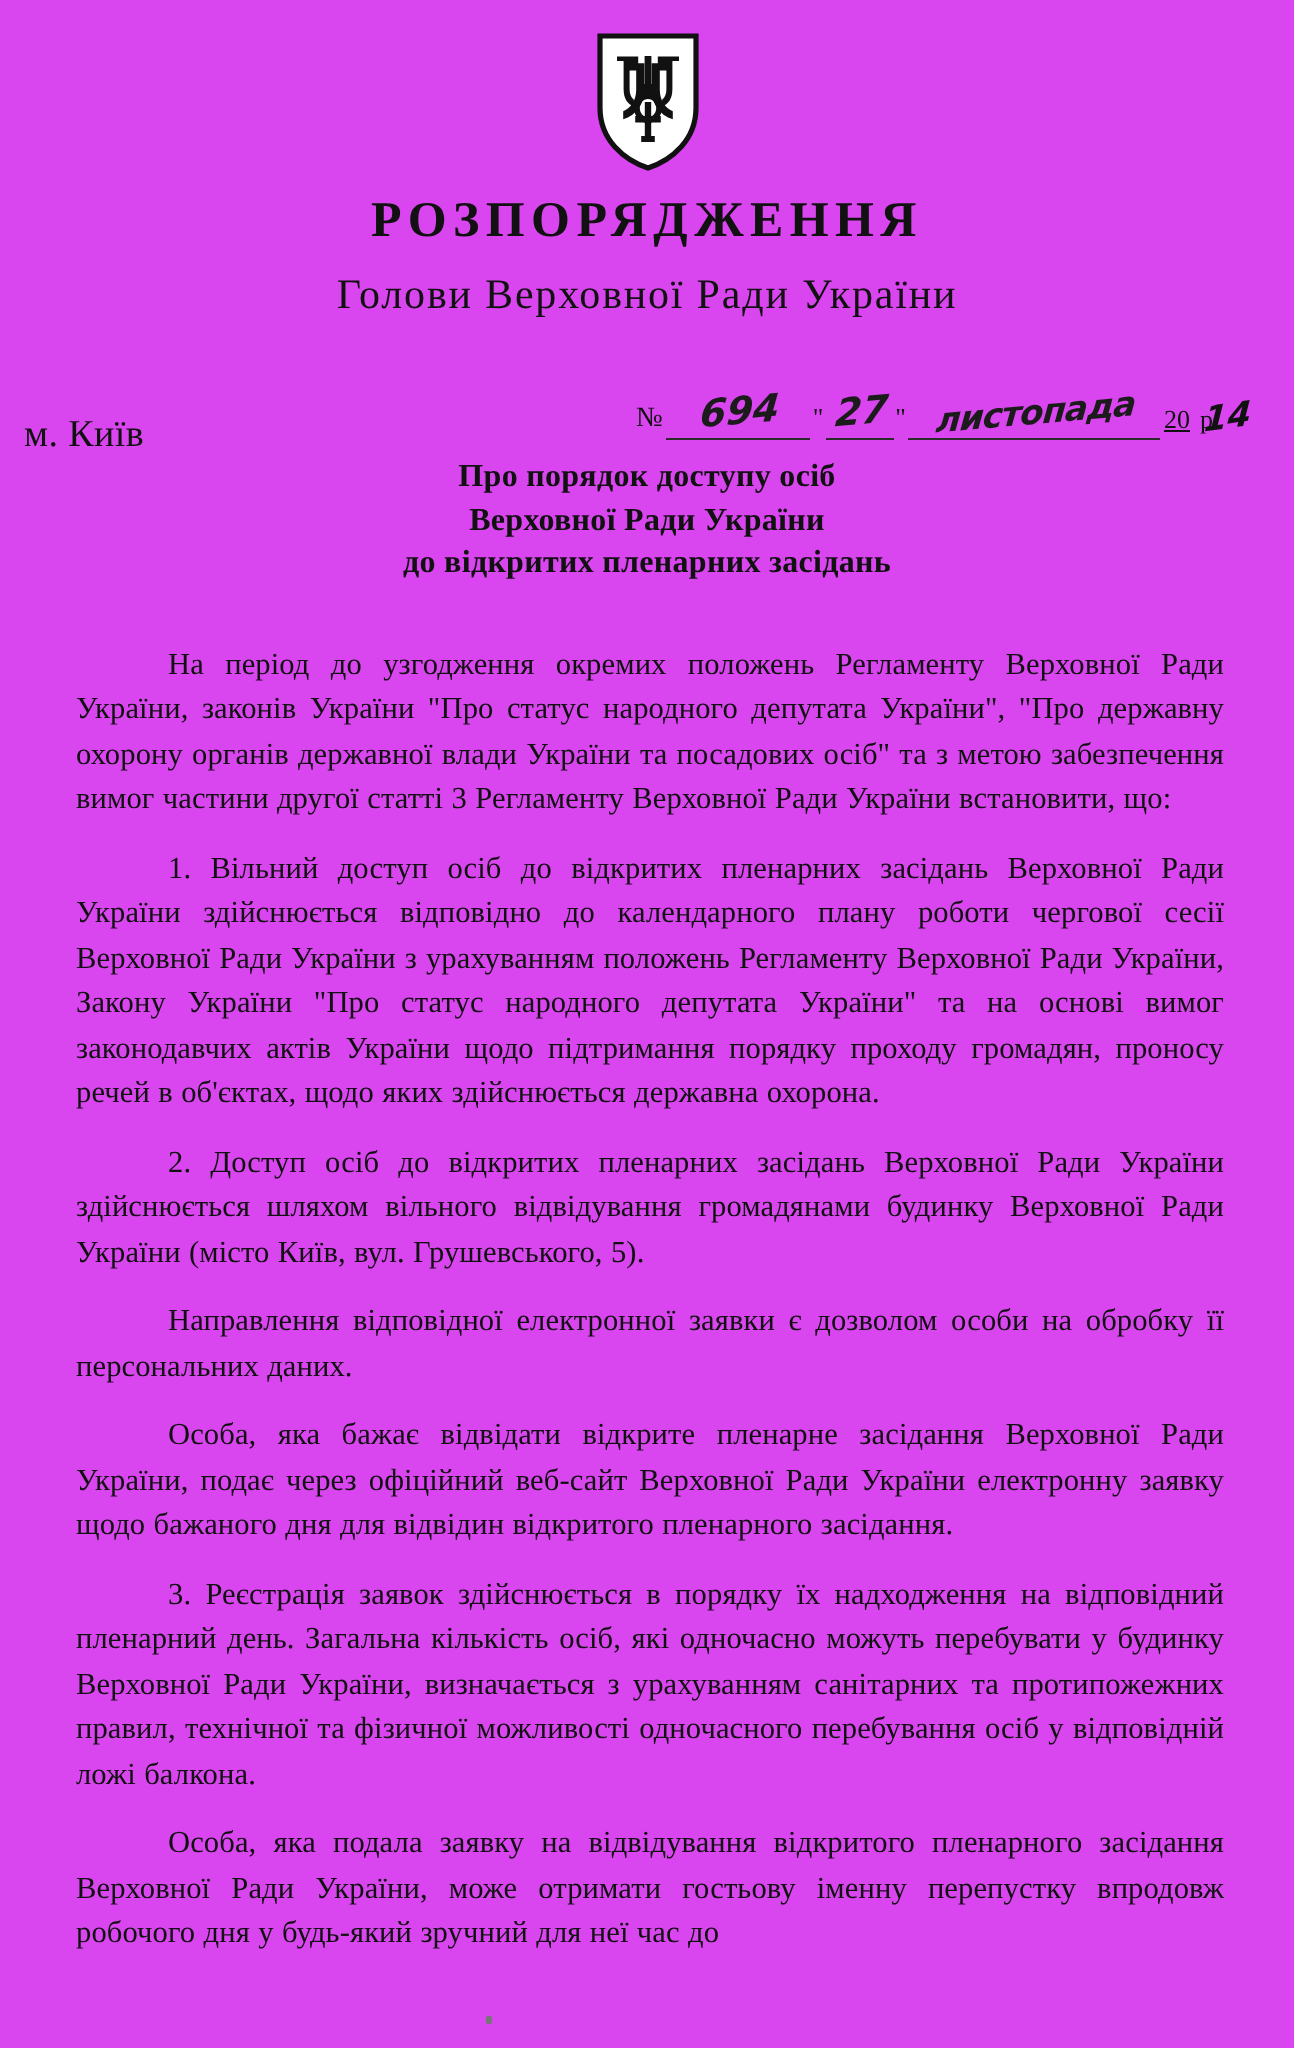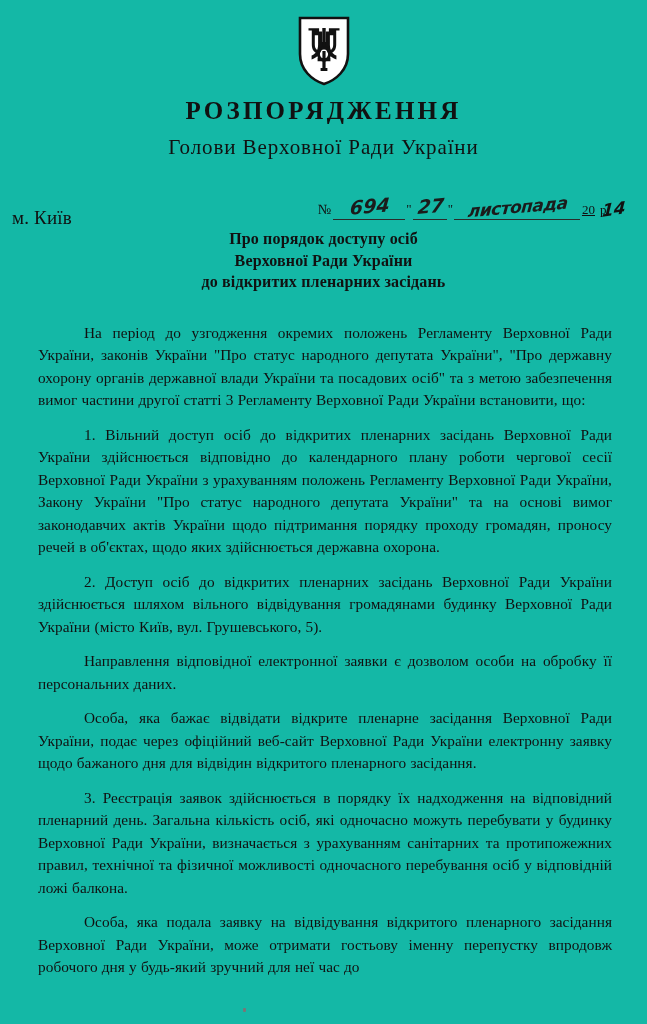--- a/index.html
+++ b/index.html
@@ -9,21 +9,21 @@
     background: #ffffff;
   }
   body {
     font-family: "Liberation Serif", "DejaVu Serif", serif;
     color: #111111;
   }
   .page {
     position: relative;
     width: 647px;
     height: 1024px;
-    background: #14b8a6;
+    background: #d946ef;
     overflow: hidden;
     box-sizing: border-box;
   }
 
   
   .emblem-wrap {
     position: absolute;
     top: 16px;
     left: 0;
     width: 647px;

